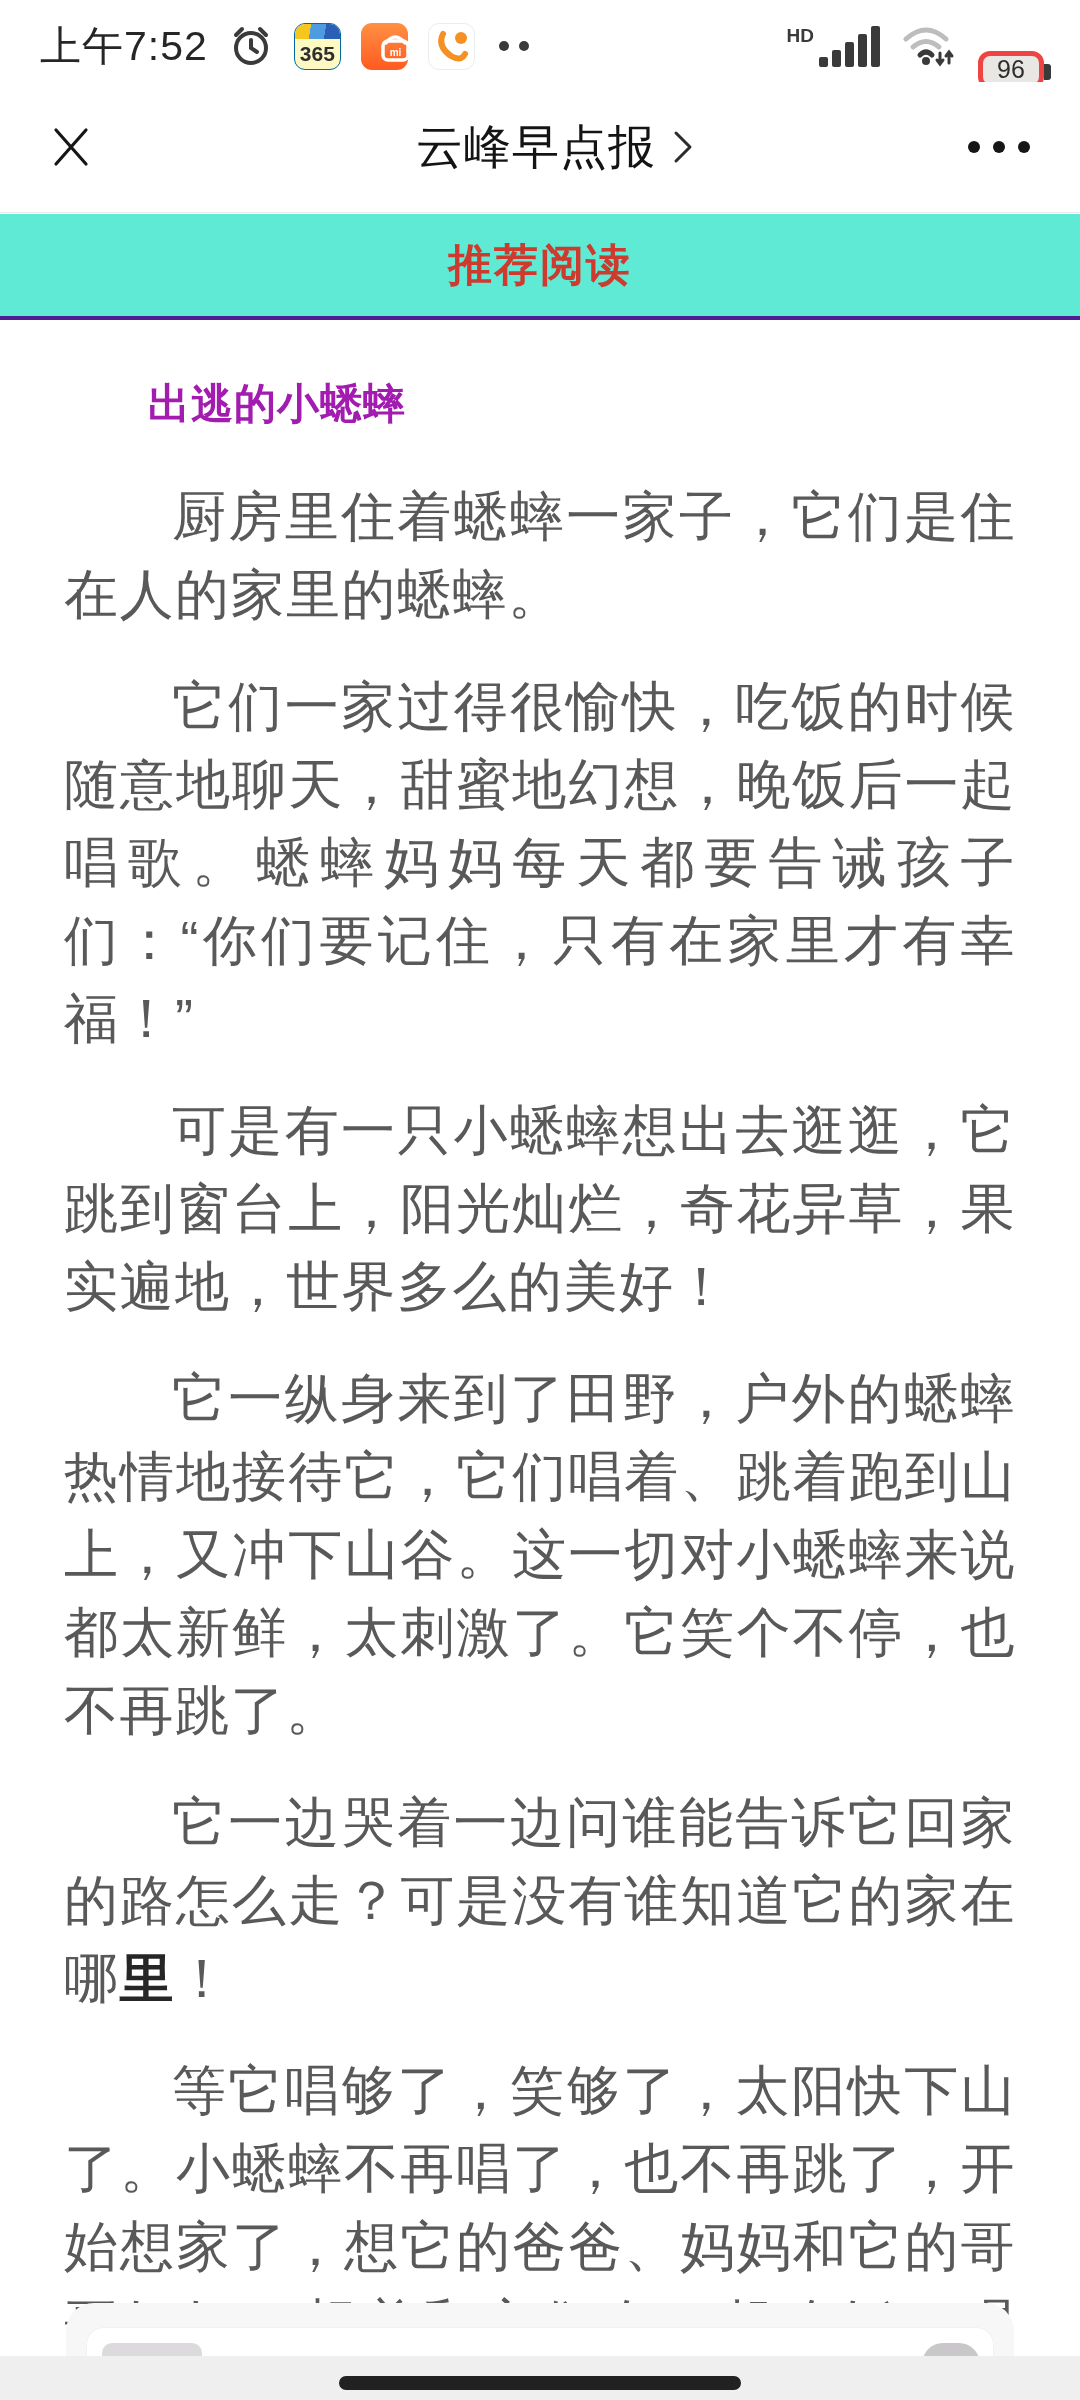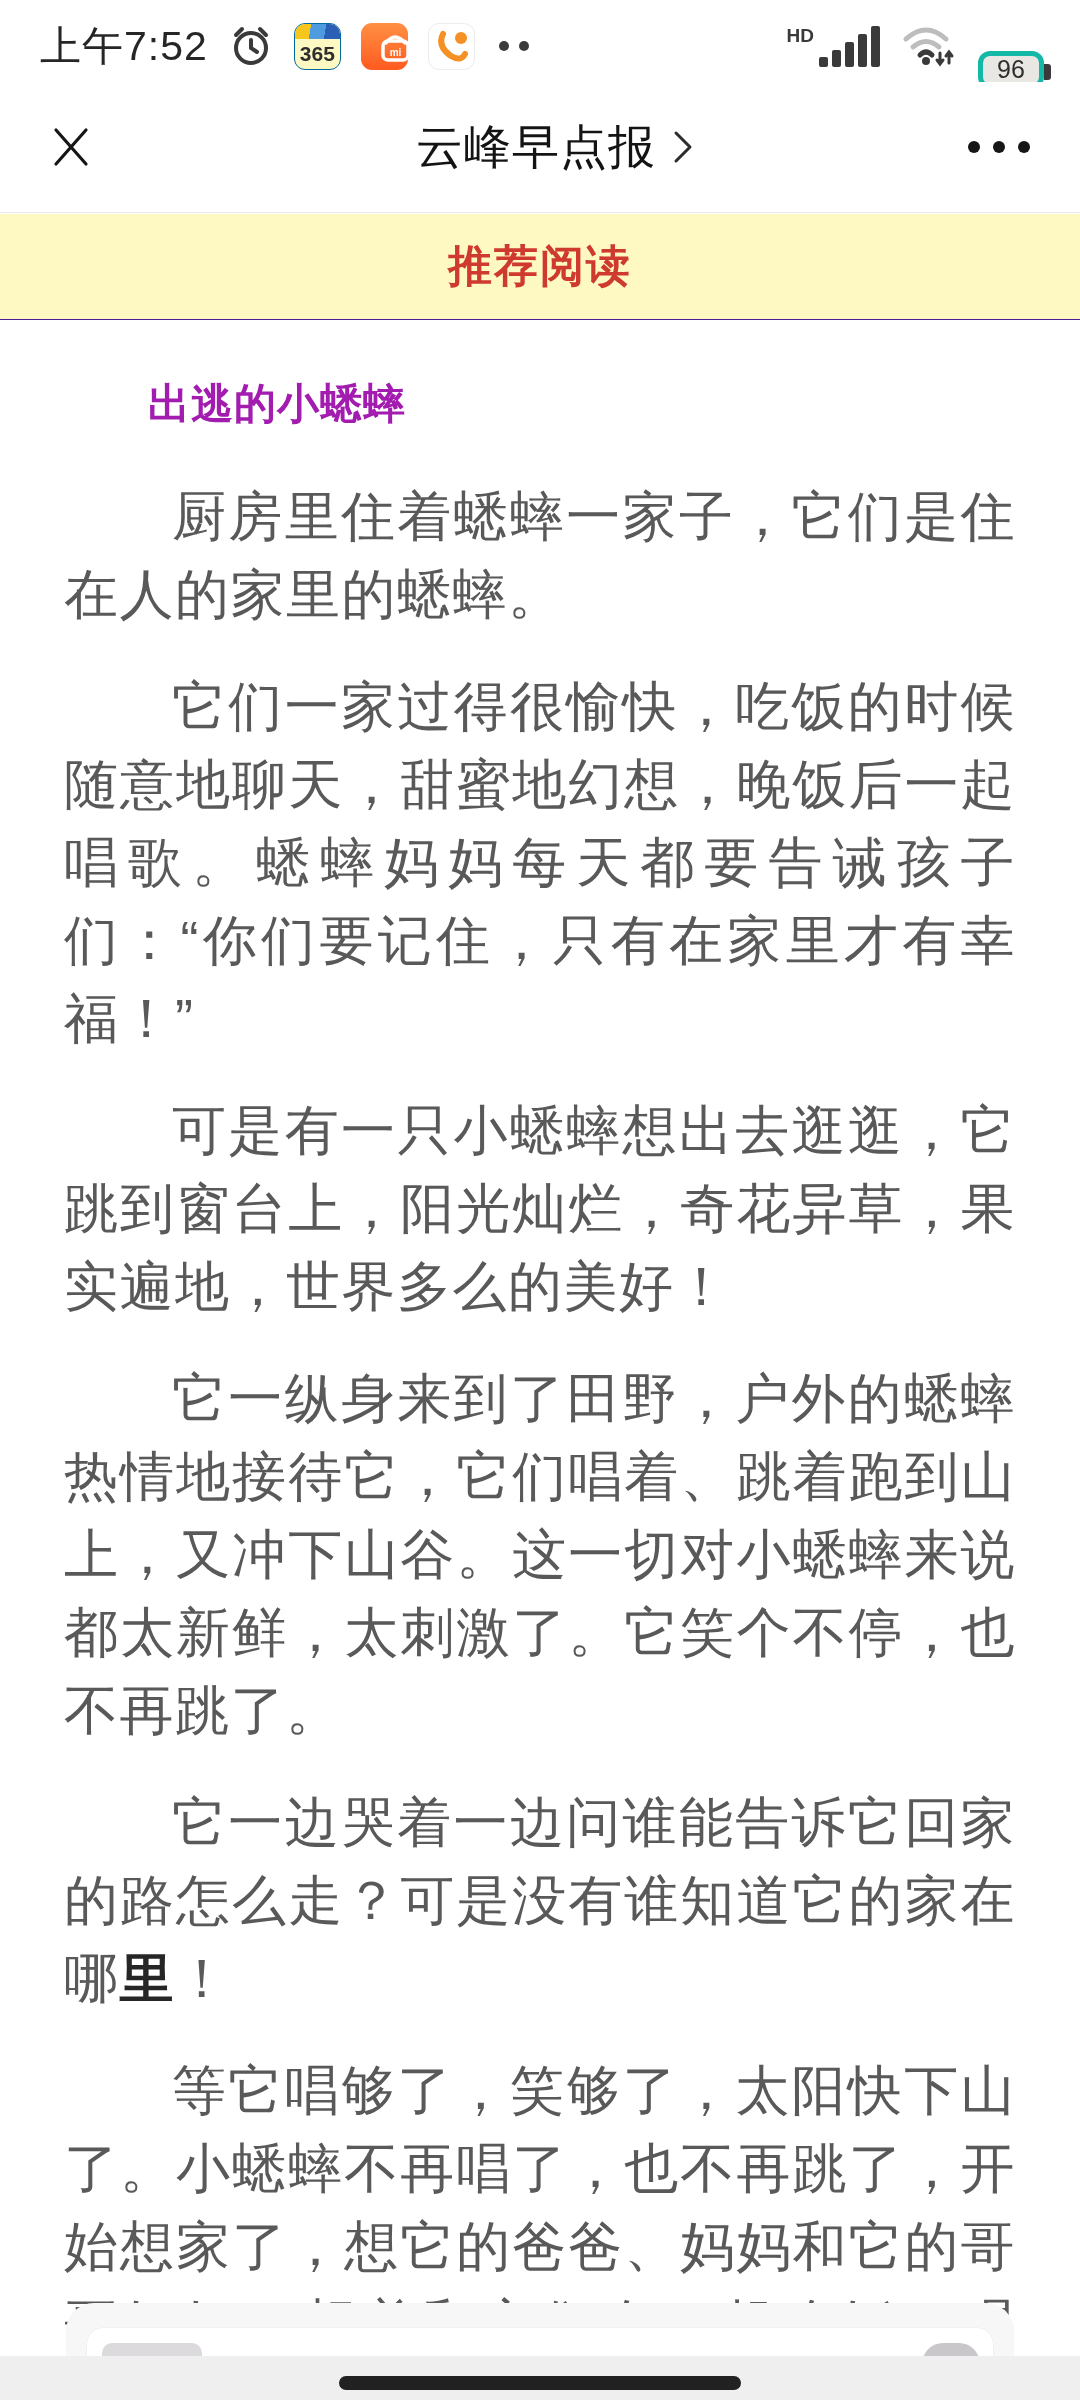--- a/index.html
+++ b/index.html
@@ -19,36 +19,36 @@
   .icon-cal .num { position:absolute; bottom:3px; left:0; right:0; text-align:center;
     font-size:21px; font-weight:bold; color:#2e2e2e; }
   .icon-mi { background:linear-gradient(180deg,#ff9044,#ff5a1f);padding-left:11px; }
   .icon-phone { background:#ffffff; border:1px solid #ececec; }
   .sb-dots { display:flex; gap:10px; margin-left:4px; }
   .sb-dots i { width:10px; height:10px; border-radius:50%; background:#3a3a3a; }
   .net { display:flex; align-items:flex-end; gap:5px; }
   .hd { font-size:19px; font-weight:bold; color:#3a3a3a; line-height:1; margin-bottom:22px; }
   .bars { display:flex; align-items:flex-end; gap:4px; }
   .bars i { width:9px; background:#3a3a3a; border-radius:2px; display:block; }
-  .battery { position:relative; width:66px; height:38px; border:5px solid #14b8a6; border-radius:12px;
+  .battery { position:relative; width:66px; height:38px; border:5px solid #ef4444; border-radius:12px;
     background:#e9e7e4; display:flex; align-items:center; justify-content:center;margin-top:47px; }
   .battery .pct { font-size:25px; color:#2e2e2e; }
   .battery .nub { position:absolute; right:-12px; top:8px; width:7px; height:16px; background:#3a3a3a; border-radius:0 3px 3px 0; }
 
   
   .nav-bar { position:absolute; top:82px; left:0; right:0; height:131px;
     display:flex; align-items:center; justify-content:space-between; padding:0 48px;
     border-bottom:1px solid #e9e9e9; background:#fff; }
   .nav-title-wrap { position:absolute; left:0; right:0; display:flex; align-items:center; justify-content:center; gap:14px; pointer-events:none; }
   .nav-title { font-size:47px; color:#141414; font-weight:500; letter-spacing:1px;margin-left:32px; }
 
   
   .recommend { position:absolute; top:214px; left:0; right:0; height:106px;
     display:flex; align-items:center; justify-content:center;
-    border-bottom:1px solid #4c1d95; background:#fef9c3; }
+    border-bottom:4px solid #4c1d95; background:#5eead4; }
   .recommend-label { font-size:44px; font-weight:bold; color:#cf3a2e; letter-spacing:2px; }
 
   
   .article { position:absolute; top:321px; left:0; right:0; padding:26px 64px 0; background:#fff; }
   .article h2 { font-size:42px; color:#a21caf; font-weight:bold; text-indent:2em;
     letter-spacing:1px; margin:18px 0 6px; line-height:78px; }
   .para { font-size:54px; color:#595959; line-height:78px; text-indent:2em;
     text-align:justify; letter-spacing:1.5px; margin:34px 0; }
   .para .em { color:#262626; font-weight:bold; }
   .para .label { color:#262626; font-weight:bold; }

